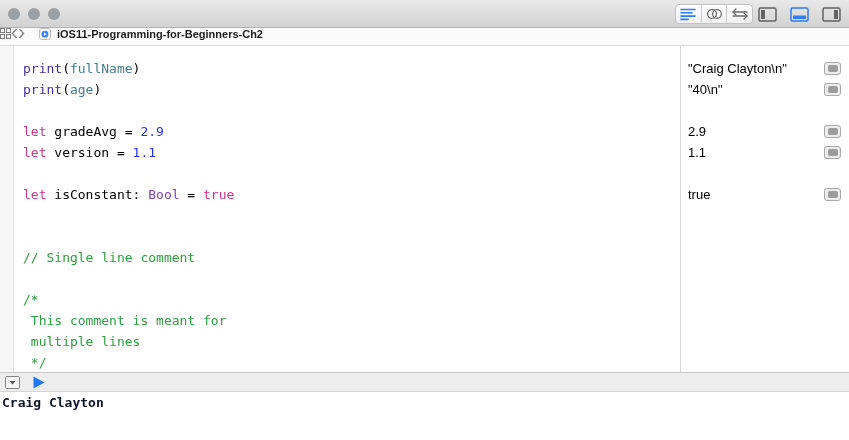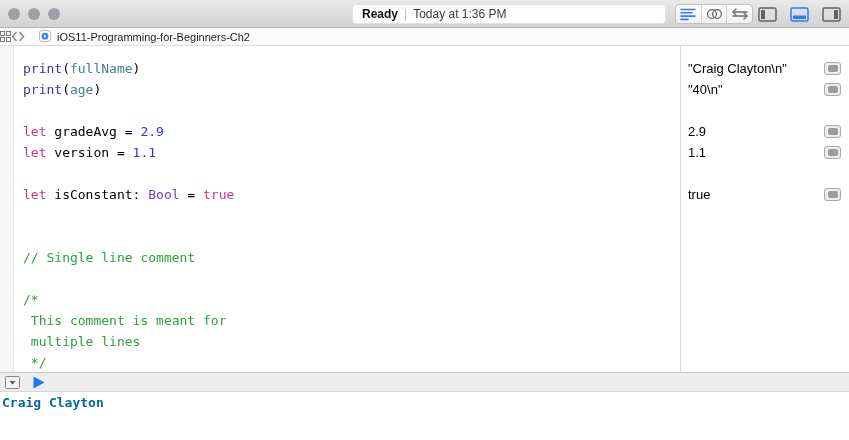--- a/index.html
+++ b/index.html
@@ -36,21 +36,21 @@
   .panel-toggle-group {
     position:absolute; right:5px; top:3px; height:22px; display:flex; gap:7px; align-items:center;
   }
   .panel-toggle-group button {
     background:none; border:none; padding:1px 3px; display:flex; align-items:center; cursor:default;
   }
 
   
   .jumpbar {
     height:18px; flex:0 0 18px; background:#fbfbfb; border-bottom:1px solid #dcdcdc;
-    display:flex; align-items:center; font-size:11px; color:#222;
+    display:flex; align-items:flex-start; font-size:11px; color:#222;font-weight:bold;
   }
   .jumpbar button { background:none; border:none; padding:0; margin:0; display:flex; align-items:center; cursor:default; }
   .jb-grid { margin-left:7px; }
   .jb-back { margin-left:9px; }
   .jb-fwd { margin-left:8px; }
   .file-icon { margin-left:14px; }
   .jumpbar-title { margin-left:6px; color:#1d1d1d; }
 
   
   .editor-region { flex:0 0 326px; height:326px; position:relative; background:#fff; display:flex; }
@@ -82,40 +82,35 @@
     border-top:1px solid #c9c9c9; border-bottom:1px solid #d4d4d4;
     display:flex; align-items:center;
   }
   .debug-bar button { background:none; border:none; padding:0; display:flex; align-items:center; cursor:default; }
   .console-toggle { margin-left:5px; }
   .run-button { margin-left:13px; }
 
   
   .console {
     flex:1; background:#fff; padding:3px 0 0 2px;
-    font-family:"DejaVu Sans Mono", monospace; font-weight:bold; font-size:13px; line-height:16px; color:#0369a1;
+    font-family:"DejaVu Sans Mono", monospace; font-weight:bold; font-size:13px; line-height:16px; color:#0f172a;
   }
 </style>
 </head>
 <body>
 
 <div class="window">
 
   <div class="titlebar">
     <div class="traffic-lights">
       <span class="traffic-light"></span>
       <span class="traffic-light"></span>
       <span class="traffic-light"></span>
     </div>
 
-    <div class="status-pill">
-      <span class="status-state">Ready</span>
-      <span class="status-sep">|</span>
-      <span class="status-detail">Today at 1:36 PM</span>
-    </div>
 
     <div class="editor-mode-group">
       <button>
         <svg width="16" height="14" viewBox="0 0 16 14">
           <g stroke="#2f7cf5" stroke-width="1.6" stroke-linecap="round">
             <line x1="1" y1="2.5" x2="15" y2="2.5"></line>
             <line x1="1" y1="5.8" x2="12" y2="5.8"></line>
             <line x1="1" y1="9.1" x2="15" y2="9.1"></line>
             <line x1="1" y1="12.4" x2="8" y2="12.4"></line>
           </g>

